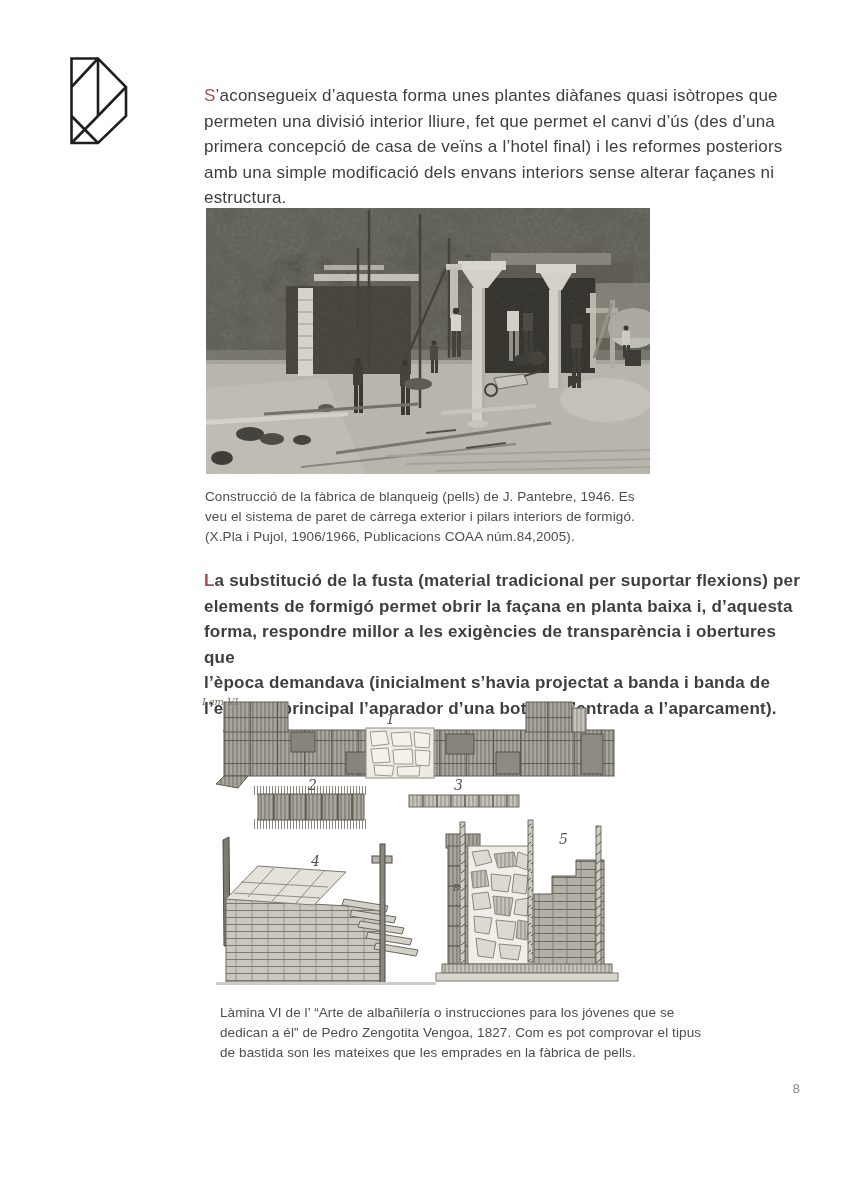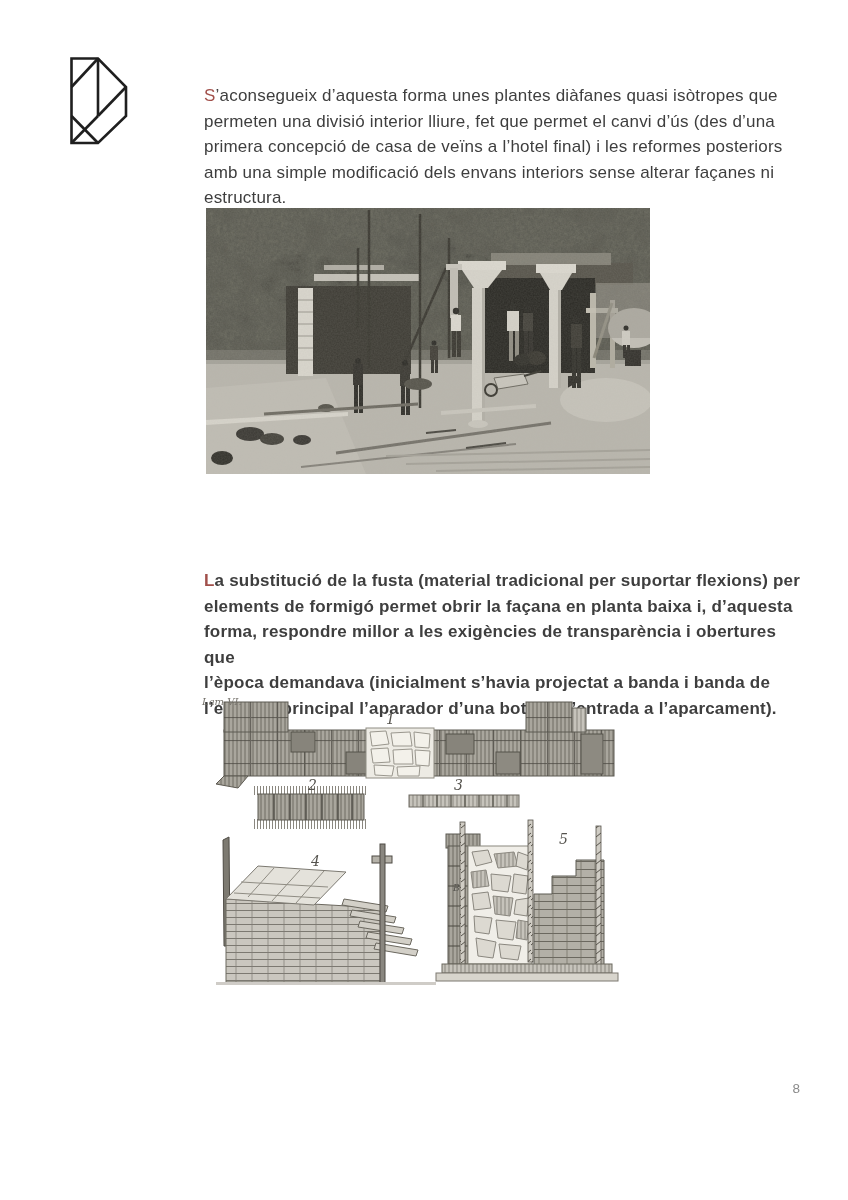--- a/index.html
+++ b/index.html
@@ -188,20 +188,23 @@
     <line x1="95" y1="259" x2="310" y2="236" stroke="#85827a" stroke-width="2"></line>
     <line x1="235" y1="205" x2="330" y2="198" stroke="#c9c6bd" stroke-width="4"></line>
     <line x1="180" y1="248" x2="444" y2="242" stroke="#a5a299" stroke-width="2"></line>
     <line x1="200" y1="256" x2="444" y2="251" stroke="#a5a299" stroke-width="2"></line>
     <line x1="230" y1="263" x2="444" y2="259" stroke="#a5a299" stroke-width="2"></line>
     <line x1="220" y1="225" x2="250" y2="222" stroke="#4a4841" stroke-width="2"></line>
     <line x1="260" y1="240" x2="300" y2="235" stroke="#4a4841" stroke-width="2"></line>
     <rect x="0" y="0" width="444" height="266" filter="url(#grain)" opacity="0.5"></rect>
   </svg>
 
+  <div class="caption cap1">Construcció de la fàbrica de blanqueig (pells) de J. Pantebre, 1946. Es
+veu el sistema de paret de càrrega exterior i pilars interiors de formigó.
+(X.Pla i Pujol, 1906/1966, Publicacions COAA núm.84,2005).</div>
 
   <p class="para p2"><span class="initial">L</span><span class="ptext">a substitució de la fusta (material tradicional per suportar flexions) per
 elements de formigó permet obrir la façana en planta baixa i, d’aquesta
 forma, respondre millor a les exigències de transparència i obertures que
 l’època demandava (inicialment s’havia projectat a banda i banda de
 l’entrada principal l’aparador d’una botiga i l’entrada a l’aparcament).</span></p>
 
   <svg class="figure engraving" viewBox="0 0 450 292" preserveAspectRatio="none">
     <defs>
       <pattern id="p1" width="4" height="4" patternUnits="userSpaceOnUse">
@@ -350,16 +353,19 @@
 
     <text x="6" y="11" font-family="'DejaVu Serif', serif" font-style="italic" font-size="10" fill="#76736c">Lam VI.</text>
     <text x="190" y="30" font-family="'DejaVu Serif', serif" font-style="italic" font-size="14" fill="#55534e">1</text>
     <text x="112" y="96" font-family="'DejaVu Serif', serif" font-style="italic" font-size="14" fill="#55534e">2</text>
     <text x="258" y="96" font-family="'DejaVu Serif', serif" font-style="italic" font-size="14" fill="#55534e">3</text>
     <text x="115" y="172" font-family="'DejaVu Serif', serif" font-style="italic" font-size="14" fill="#55534e">4</text>
     <text x="363" y="150" font-family="'DejaVu Serif', serif" font-style="italic" font-size="14" fill="#55534e">5</text>
     <text x="257" y="197" font-family="'DejaVu Serif', serif" font-style="italic" font-size="9" fill="#55534e">B</text>
   </svg>
 
+  <div class="caption cap2">Làmina VI de l’ “Arte de albañilería o instrucciones para los jóvenes que se
+dedican a él” de Pedro Zengotita Vengoa, 1827. Com es pot comprovar el tipus
+de bastida son les mateixes que les emprades en la fàbrica de pells.</div>
 
   <div class="pageno">8</div>
 
 </div>
 
 </body></html>

